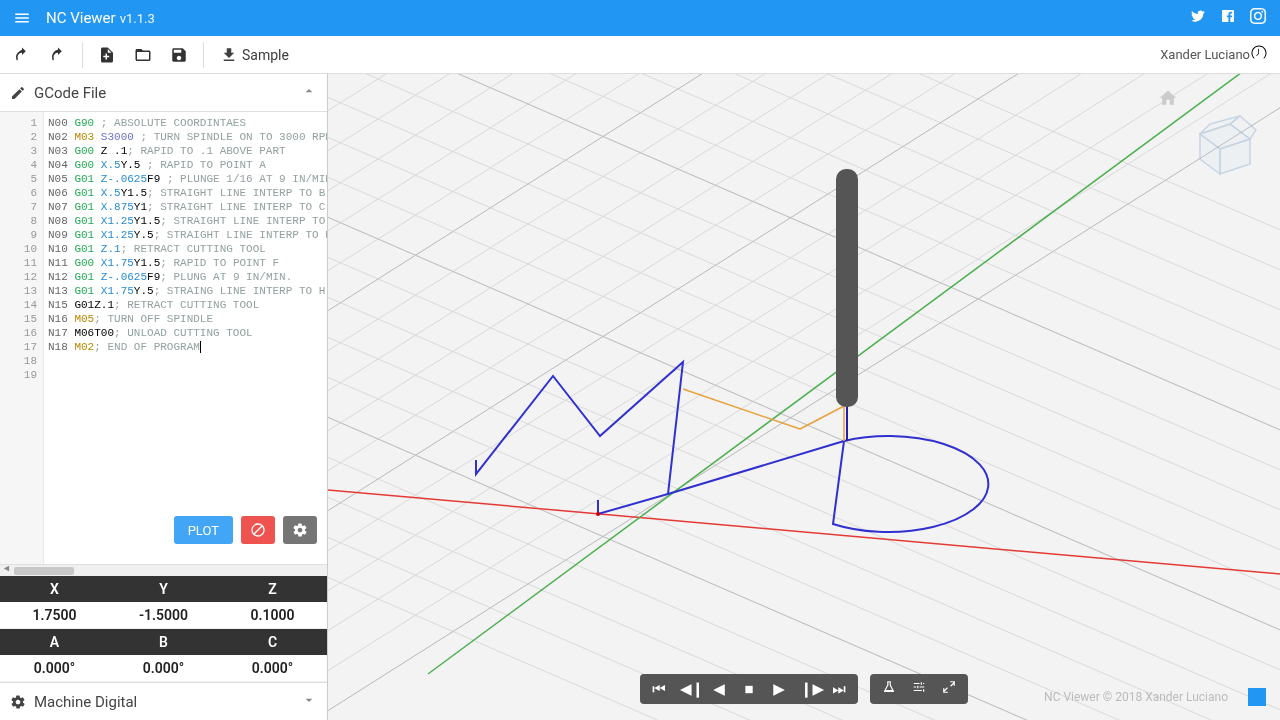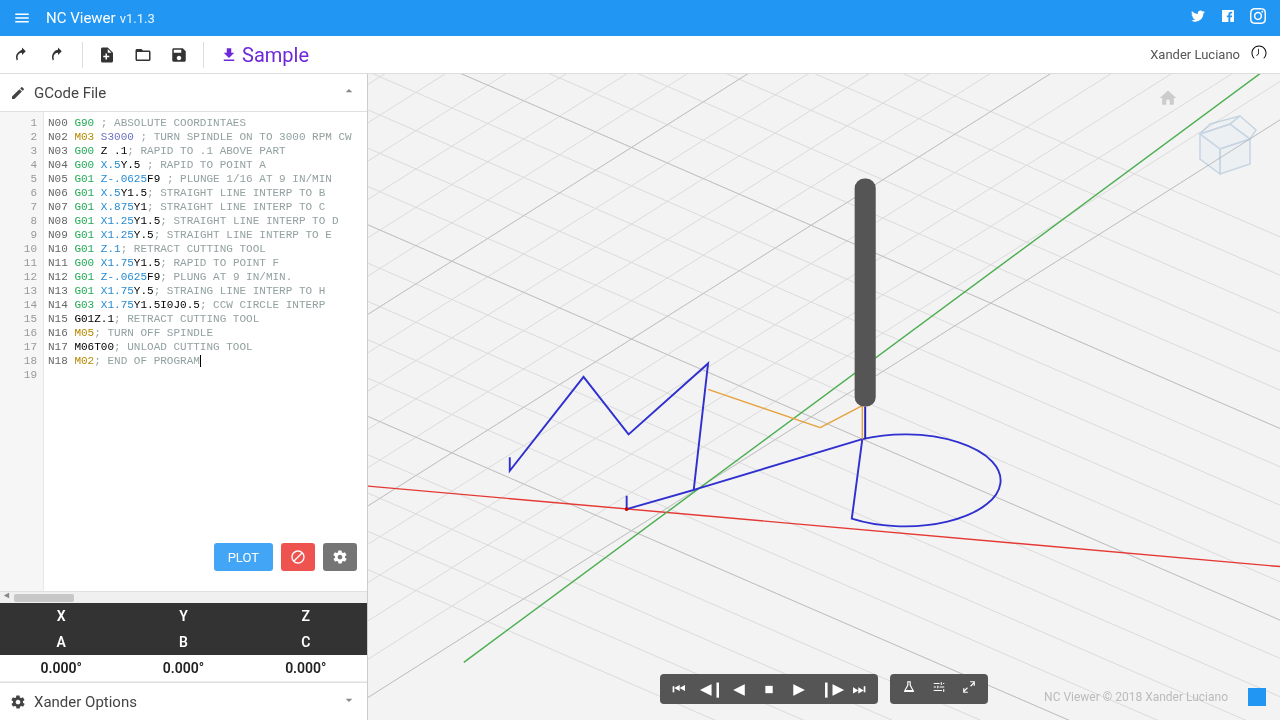--- a/index.html
+++ b/index.html
@@ -9,27 +9,27 @@
 .topbar .hamburger { width: 28px; height: 28px; display: flex; align-items: center; justify-content: center; cursor: pointer; }
 .topbar .title { margin-left: 10px; font-size: 15px; font-weight: 400; }
 .topbar .version { font-size: 13px; opacity: 0.9; margin-left: 4px; }
 .topbar .spacer { flex: 1; }
 .topbar .social { display: flex; gap: 14px; padding-right: 6px; }
 .topbar .social span { cursor: pointer; font-size: 16px; }
 
 .toolbar { height: 38px; background: #fff; border-bottom: 1px solid #ddd; display: flex; align-items: center; padding: 0 6px; gap: 4px; }
 .toolbar .tbtn { width: 32px; height: 32px; display: flex; align-items: center; justify-content: center; cursor: pointer; color: #333; border-radius: 3px; }
 .toolbar .divider { width: 1px; height: 26px; background: #ddd; margin: 0 4px; }
-.toolbar .sample { display: flex; align-items: center; gap: 4px; cursor: pointer; padding: 4px 8px; font-size: 20px; color: #6d28d9; }
-.toolbar .right { margin-left: auto; display: flex; align-items: center; gap: 10px; padding-right: 6px; justify-content: center; }
+.toolbar .sample { display: flex; align-items: center; gap: 4px; cursor: pointer; padding: 4px 8px; font-size: 14px; color: #404040; }
+.toolbar .right { margin-left: auto; display: flex; align-items: center; padding-right: 6px; justify-content: center; }
 .toolbar .username { font-size: 13px; color: #555; }
 
 .main { position: absolute; top: 74px; bottom: 0; left: 0; right: 0; display: flex; }
 
-.sidebar { width: 368px; border-right: 1px solid #ccc; display: flex; flex-direction: column; background: #fff; }
+.sidebar { width: 328px; border-right: 1px solid #ccc; display: flex; flex-direction: column; background: #fff; }
 
 .panel-header { height: 38px; display: flex; align-items: center; padding: 0 10px; border-bottom: 1px solid #e0e0e0; cursor: pointer; font-size: 15px; color: #444; }
 .panel-header .ph-icon { width: 24px; display: flex; align-items: center; }
 .panel-header .ph-title { flex: 1; }
 .panel-header .ph-chevron { color: #888; }
 
 .editor { flex: 1; display: flex; overflow: hidden; position: relative; min-height: 0; }
 .gutter { width: 44px; background: #f6f6f6; border-right: 1px solid #e8e8e8; text-align: right; padding: 4px 6px 4px 2px; font-family: "Courier New", monospace; font-size: 11px; color: #999; line-height: 14px; }
 .gutter div { height: 14px; }
 .code { flex: 1; padding: 4px 4px; font-family: "Courier New", monospace; font-size: 11px; line-height: 14px; white-space: nowrap; overflow: hidden; position: relative; }
@@ -184,21 +184,20 @@
           <div class="line"><span class="kw-n">N04</span> <span class="kw-g">G00</span> <span class="kw-coord">X.5</span>Y.5 <span class="kw-cmt">; RAPID TO POINT A</span></div>
           <div class="line"><span class="kw-n">N05</span> <span class="kw-g">G01</span> <span class="kw-coord">Z-.0625</span>F9 <span class="kw-cmt">; PLUNGE 1/16 AT 9 IN/MIN</span></div>
           <div class="line"><span class="kw-n">N06</span> <span class="kw-g">G01</span> <span class="kw-coord">X.5</span>Y1.5<span class="kw-cmt">; STRAIGHT LINE INTERP TO B</span></div>
           <div class="line"><span class="kw-n">N07</span> <span class="kw-g">G01</span> <span class="kw-coord">X.875</span>Y1<span class="kw-cmt">; STRAIGHT LINE INTERP TO C</span></div>
           <div class="line"><span class="kw-n">N08</span> <span class="kw-g">G01</span> <span class="kw-coord">X1.25</span>Y1.5<span class="kw-cmt">; STRAIGHT LINE INTERP TO D</span></div>
           <div class="line"><span class="kw-n">N09</span> <span class="kw-g">G01</span> <span class="kw-coord">X1.25</span>Y.5<span class="kw-cmt">; STRAIGHT LINE INTERP TO E</span></div>
           <div class="line"><span class="kw-n">N10</span> <span class="kw-g">G01</span> <span class="kw-coord">Z.1</span><span class="kw-cmt">; RETRACT CUTTING TOOL</span></div>
           <div class="line"><span class="kw-n">N11</span> <span class="kw-g">G00</span> <span class="kw-coord">X1.75</span>Y1.5<span class="kw-cmt">; RAPID TO POINT F</span></div>
           <div class="line"><span class="kw-n">N12</span> <span class="kw-g">G01</span> <span class="kw-coord">Z-.0625</span>F9<span class="kw-cmt">; PLUNG AT 9 IN/MIN.</span></div>
           <div class="line"><span class="kw-n">N13</span> <span class="kw-g">G01</span> <span class="kw-coord">X1.75</span>Y.5<span class="kw-cmt">; STRAING LINE INTERP TO H</span></div>
-          <div class="line"><span class="kw-n">N14</span> <span class="kw-g">G03</span> <span class="kw-coord">X1.75</span>Y1.5I0J0.5<span class="kw-cmt">; CCW CIRCLE INTERP</span></div>
           <div class="line"><span class="kw-n">N15</span> G01Z.1<span class="kw-cmt">; RETRACT CUTTING TOOL</span></div>
           <div class="line"><span class="kw-n">N16</span> <span class="kw-m">M05</span><span class="kw-cmt">; TURN OFF SPINDLE</span></div>
           <div class="line"><span class="kw-n">N17</span> M06T00<span class="kw-cmt">; UNLOAD CUTTING TOOL</span></div>
           <div class="line"><span class="kw-n">N18</span> <span class="kw-m">M02</span><span class="kw-cmt">; END OF PROGRAM</span><span class="cursor"></span></div>
         </div>
       <div class="editor-actions">
         <div class="btn btn-plot">PLOT</div>
         <div class="btn btn-ban">
             <svg class="icon" viewBox="0 0 24 24" fill="#fff">
               <path d="M12 2C6.5 2 2 6.5 2 12s4.5 10 10 10 10-4.5 10-10S17.5 2 12 2zM4 12c0-4.4 3.6-8 8-8 1.8 0 3.5.6 4.9 1.7L5.7 16.9C4.6 15.5 4 13.8 4 12zm8 8c-1.8 0-3.5-.6-4.9-1.7L18.3 7.1C19.4 8.5 20 10.2 20 12c0 4.4-3.6 8-8 8z"></path>
@@ -213,39 +212,44 @@
     </div>
     <div class="hscroll"></div>
 
 
     <div class="dro-table">
       <div class="hdr">
         <div class="cell">X</div>
         <div class="cell">Y</div>
         <div class="cell">Z</div>
       </div>
+      <div class="row">
+        <div class="cell">1.7500</div>
+        <div class="cell">-1.5000</div>
+        <div class="cell">0.1000</div>
+      </div>
       <div class="hdr">
         <div class="cell">A</div>
         <div class="cell">B</div>
         <div class="cell">C</div>
       </div>
       <div class="row">
         <div class="cell">0.000°</div>
         <div class="cell">0.000°</div>
         <div class="cell">0.000°</div>
       </div>
     </div>
 
     <div class="panel-header" style="border-top:1px solid #e0e0e0;border-bottom:none">
       <span class="ph-icon">
           <svg class="icon" viewBox="0 0 24 24">
             <path d="M19.4 13c0-.3.1-.7.1-1s0-.7-.1-1l2.1-1.6c.2-.1.2-.4.1-.6l-2-3.5c-.1-.2-.4-.3-.6-.2l-2.5 1c-.5-.4-1.1-.7-1.7-1l-.4-2.6c0-.2-.2-.4-.5-.4h-4c-.2 0-.4.2-.5.4l-.4 2.6c-.6.2-1.2.6-1.7 1l-2.5-1c-.2-.1-.5 0-.6.2l-2 3.5c-.1.2-.1.5.1.6L4.6 11c0 .3-.1.7-.1 1s0 .7.1 1l-2.1 1.6c-.2.1-.2.4-.1.6l2 3.5c.1.2.4.3.6.2l2.5-1c.5.4 1.1.7 1.7 1l.4 2.6c0 .2.2.4.5.4h4c.2 0 .4-.2.5-.4l.4-2.6c.6-.2 1.2-.6 1.7-1l2.5 1c.2.1.5 0 .6-.2l2-3.5c.1-.2.1-.5-.1-.6L19.4 13zM12 15.5c-1.9 0-3.5-1.6-3.5-3.5s1.6-3.5 3.5-3.5 3.5 1.6 3.5 3.5-1.6 3.5-3.5 3.5z"></path>
           </svg>
         </span>
-      <span class="ph-title">Xander Options</span>
+      <span class="ph-title">Machine Digital</span>
       <span class="ph-chevron"><svg class="icon" viewBox="0 0 24 24">
             <path d="M7 10l5 5 5-5z"></path>
           </svg></span>
     </div>
   </div>
 
   <div class="viewport">
     <svg class="grid" viewBox="0 0 952 646">
       <defs>
         <g id="gridlines">

